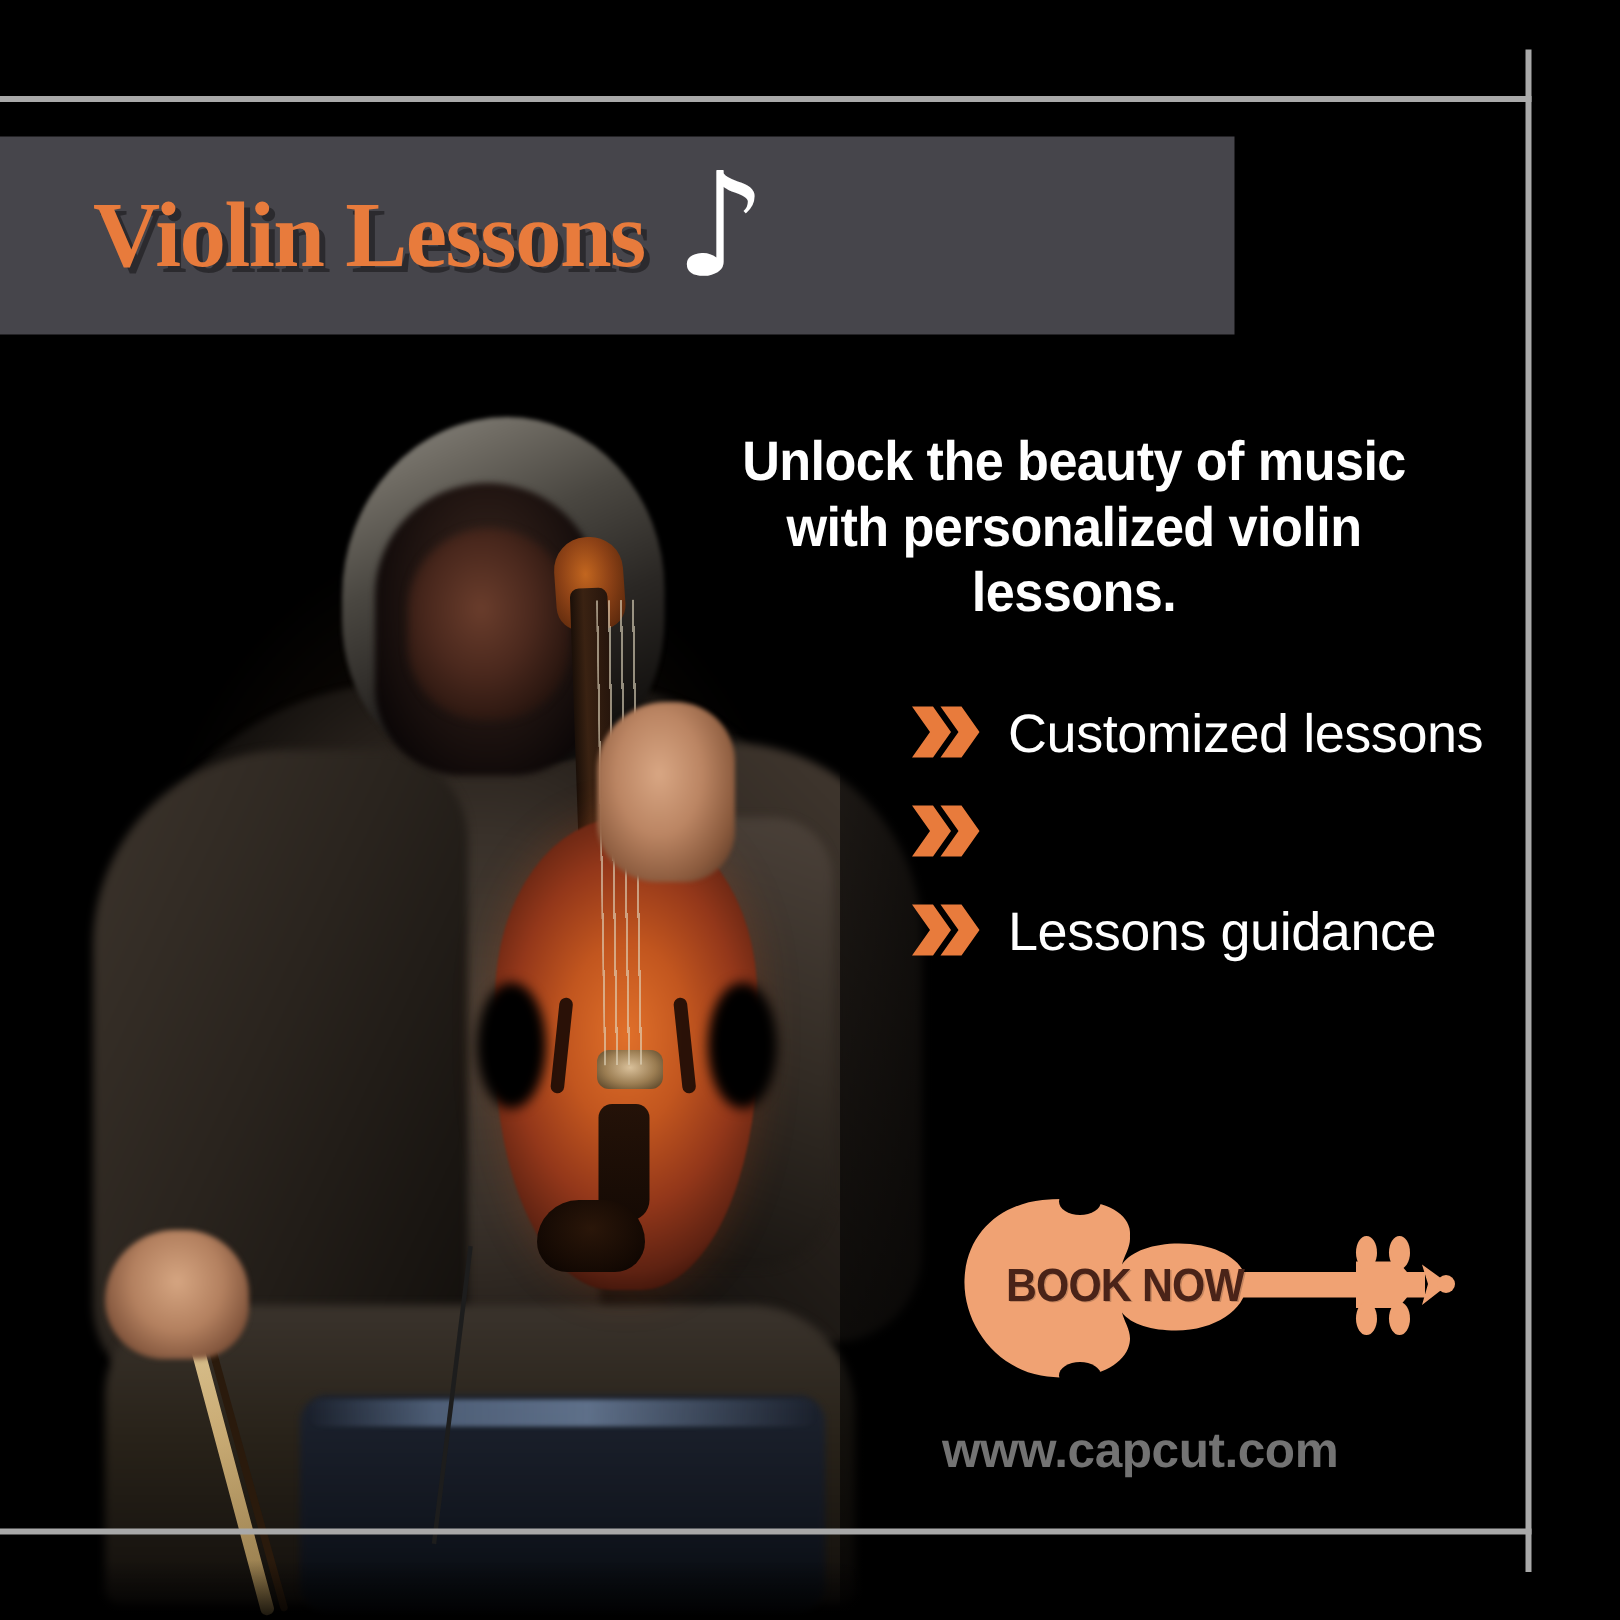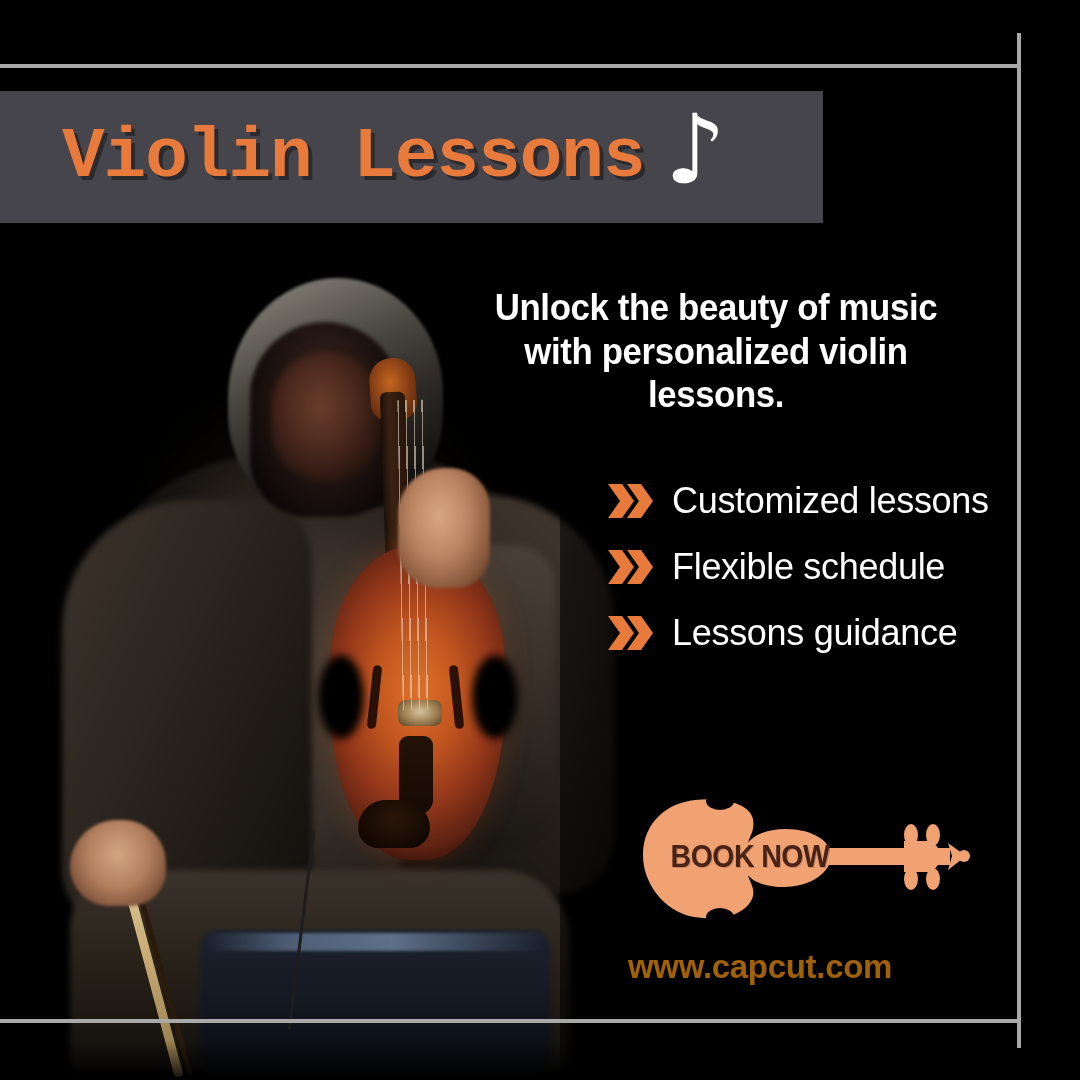--- a/index.html
+++ b/index.html
@@ -291,23 +291,23 @@
   
   .title-band {
     position: absolute;
     left: 0; top: 91px;
     width: 823px; height: 132px;
     background: #46454b;
     display: flex;
     align-items: center;
   }
   .title-text {
-    font-family: Liberation Mono, monospace;
+    font-family: Liberation Serif, serif;
     font-weight: 700;
-    font-size: 71px;
+    font-size: 62px;
     line-height: 1;
     color: #e87b3c;
     margin-left: 62px;
     letter-spacing: -1px;
     text-shadow: 4px 4px 0 rgba(0,0,0,.38);
     white-space: nowrap;
   }
   .note-icon {
     color: #ffffff;
     font-size: 96px;
@@ -333,21 +333,20 @@
     transform-origin: center top;
   }
 
   .benefits {
     position: absolute;
     left: 606px; top: 468px;
     width: 400px;
   }
   .benefit-row {
     display: flex;
-    align-items: center;
     height: 66px;
   }
   .chev {
     flex: 0 0 auto;
     width: 50px;
     height: 40px;
     margin-right: 16px;
     display: block;
   }
   .benefit-label {
@@ -378,21 +377,21 @@
     font-family: "Liberation Sans", sans-serif;
     transform: scaleX(0.92);
     transform-origin: center;
     text-shadow: 1px 1px 0 rgba(0,0,0,.18);
     pointer-events: none;
   }
 
   .website {
     position: absolute;
     left: 628px; top: 948px;
-    color: #a16207;
+    color: #737373;
     font-size: 33px;
     font-weight: 700;
     letter-spacing: -0.3px;
     font-family: "Liberation Sans", sans-serif;
   }
 </style>
 </head>
 <body>
 
 <div id="poster">
@@ -452,21 +451,20 @@
         <path d="M21,3 L35,3 L47,20 L35,37 L21,37 L33,20 Z" fill="#e87b3c"></path>
       </svg>
       <span class="benefit-label">Customized lessons</span>
     </div>
 
     <div class="benefit-row">
       <svg class="chev" viewBox="0 0 50 40">
         <path d="M2,3 L16,3 L28,20 L16,37 L2,37 L14,20 Z" fill="#e87b3c"></path>
         <path d="M21,3 L35,3 L47,20 L35,37 L21,37 L33,20 Z" fill="#e87b3c"></path>
       </svg>
-      <span class="benefit-label">Flexible schedule</span>
     </div>
 
     <div class="benefit-row">
       <svg class="chev" viewBox="0 0 50 40">
         <path d="M2,3 L16,3 L28,20 L16,37 L2,37 L14,20 Z" fill="#e87b3c"></path>
         <path d="M21,3 L35,3 L47,20 L35,37 L21,37 L33,20 Z" fill="#e87b3c"></path>
       </svg>
       <span class="benefit-label">Lessons guidance</span>
     </div>
 

